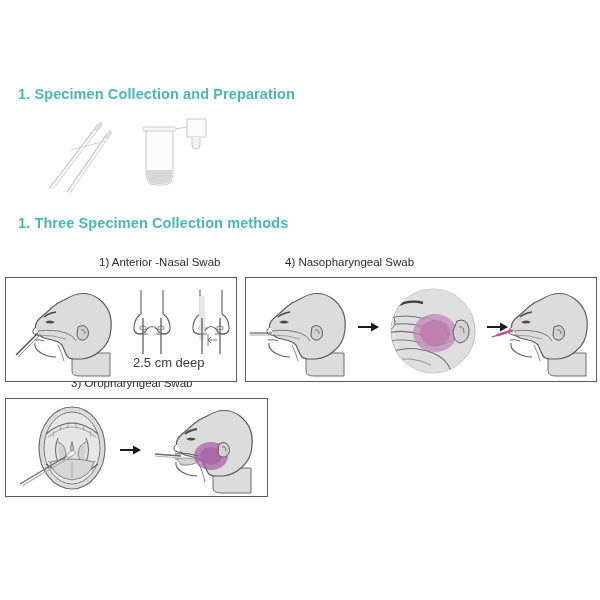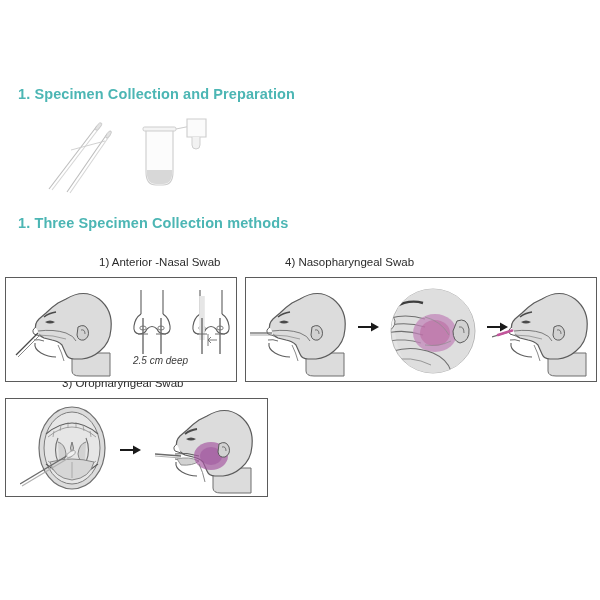--- a/index.html
+++ b/index.html
@@ -37,44 +37,43 @@
   
   .method-label {
     position: absolute;
     font-size: 11.5px;
     font-weight: normal;
     white-space: nowrap;
     color: #2b2b2b;
   }
   #label-1 { left: 54px; top: 256px; margin-left: 45px; }
   #label-2 { left: 285px; top: 256px; }
-  #label-3 { left: 62px; top: 377px; }
+  #label-3 { left: 71px; top: 377px; }
 
   
   .panel {
     position: absolute;
     border: 1.6px solid #5b5b5b;
     background: #ffffff;
     box-sizing: border-box;
   }
   #panel-1 { left: 5px;   top: 277px; width: 232px; height: 105px; }
   #panel-2 { left: 245px; top: 277px; width: 352px; height: 105px; }
   #panel-3 { left: 5px;   top: 398px; width: 263px; height: 99px;  }
 
   .fig { position: absolute; }
   .fig svg { display: block; }
 
   .depth-caption {
     position: absolute;
-    font-size: 10px;
+    font-size: 13px;
     color: #3a3a3a;
     white-space: nowrap;
     left: 133px;
     top: 355px;
-    font-style: italic;
   }
 
   
   #tools { position: absolute; left: 45px; top: 112px; }
 </style>
 </head>
 <body>
 
 <div class="page">
 

